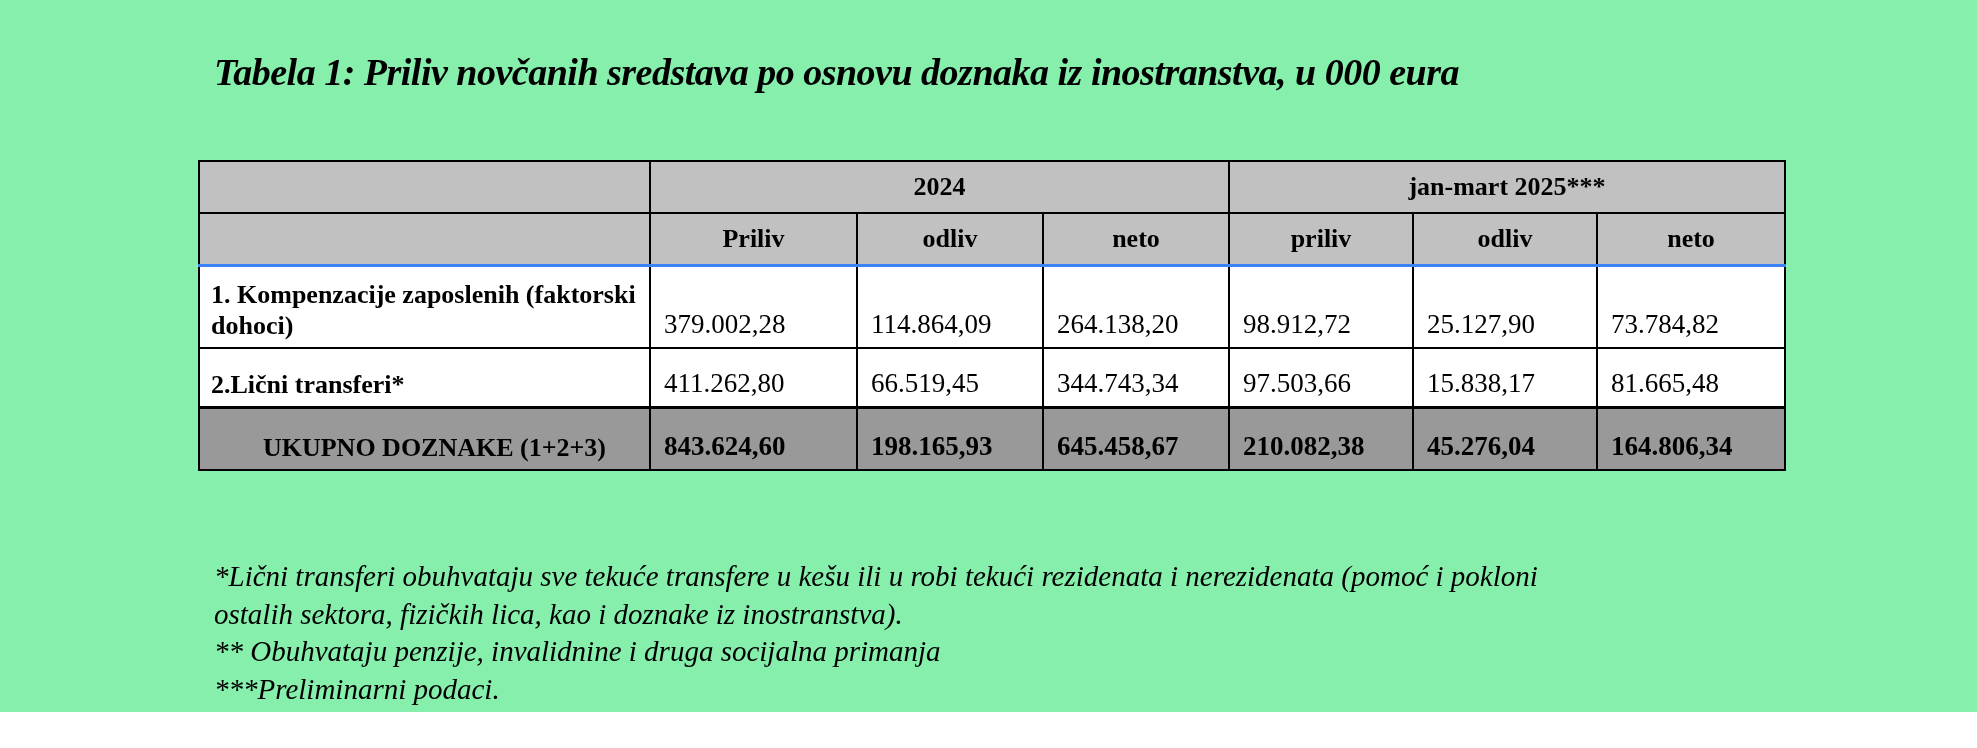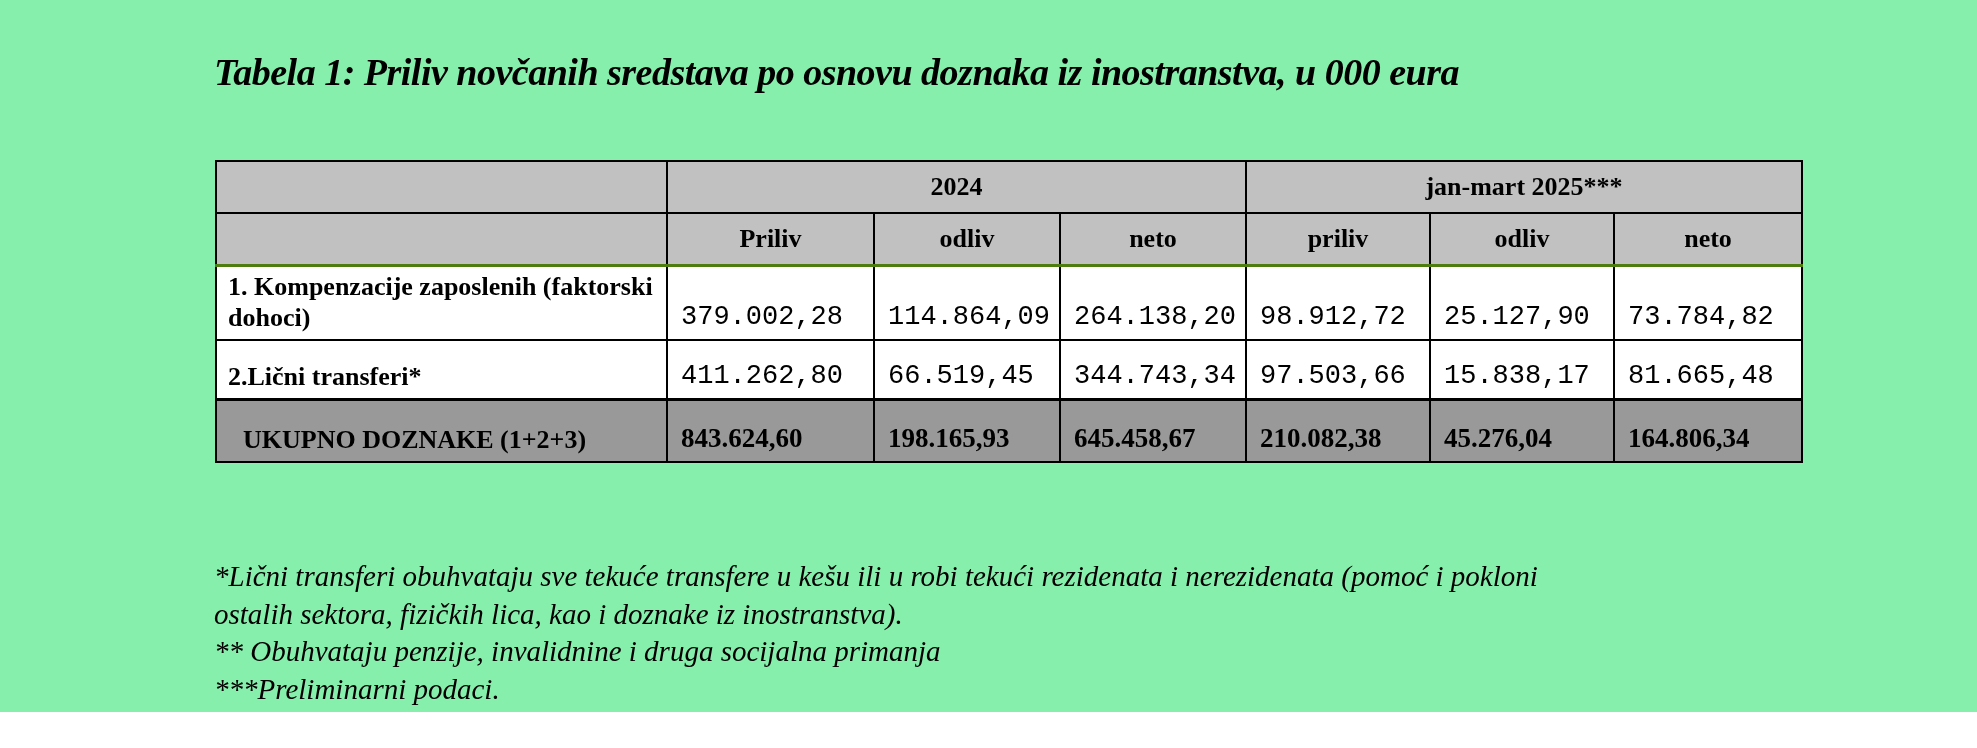--- a/index.html
+++ b/index.html
@@ -16,59 +16,59 @@
     position: absolute;
     left: 214px; top: 50px;
     font-size: 38px;
     font-weight: bold;
     font-style: italic;
     letter-spacing: -0.5px;
     white-space: nowrap;
   }
   table.doc-table {
     position: absolute;
-    left: 215px; top: 160px;
+    left: 198px; top: 160px;
     width: 1586px;
     border-collapse: collapse;
     table-layout: fixed;
   }
   .doc-table td {
     border: 2px solid #000;
     overflow: hidden;
   }
   .doc-table td.hdr {
     background: #c1c1c1;
     text-align: center;
     vertical-align: middle;
     font-weight: bold;
     font-size: 26px;
   }
   tr.row-groups td { height: 52px; }
-  tr.row-subs td { height: 52px; border-bottom: 3px solid #4d7c0f; }
+  tr.row-subs td { height: 52px; border-bottom: 3px solid #3b82f6; }
   tr.row-d1 td { height: 66px; }
   tr.row-d2 td { height: 60px; }
   tr.row-d3 td { height: 64px; }
   tr.row-total td { height: 62px; background: #999999; border-top: 3px solid #000; }
   .doc-table td.lbl {
     font-weight: bold;
     font-size: 26px;
     line-height: 31px;
     vertical-align: bottom;
-    padding: 4px 6px 6px 11px;
+    padding: 12px 6px 6px 11px;
     background: #ffffff;
     margin-left: 48px;
   }
   .doc-table td.num {
-    font-family: Liberation Mono, monospace;
+    font-family: Liberation Serif, serif;
     font-size: 27px;
     vertical-align: bottom;
     padding: 0 0 7px 13px;
     background: #ffffff;
   }
-  tr.row-total td.lbl { background: #999999; padding-left: 26px; }
+  tr.row-total td.lbl { background: #999999; padding-left: 26px; text-align: center; }
   tr.row-total td.num {
     background: #999999;
     font-family: "Liberation Serif", serif;
     font-weight: bold;
     font-size: 27px;
   }
   .footnotes {
     position: absolute;
     left: 214px; top: 558px;
     width: 1500px;

